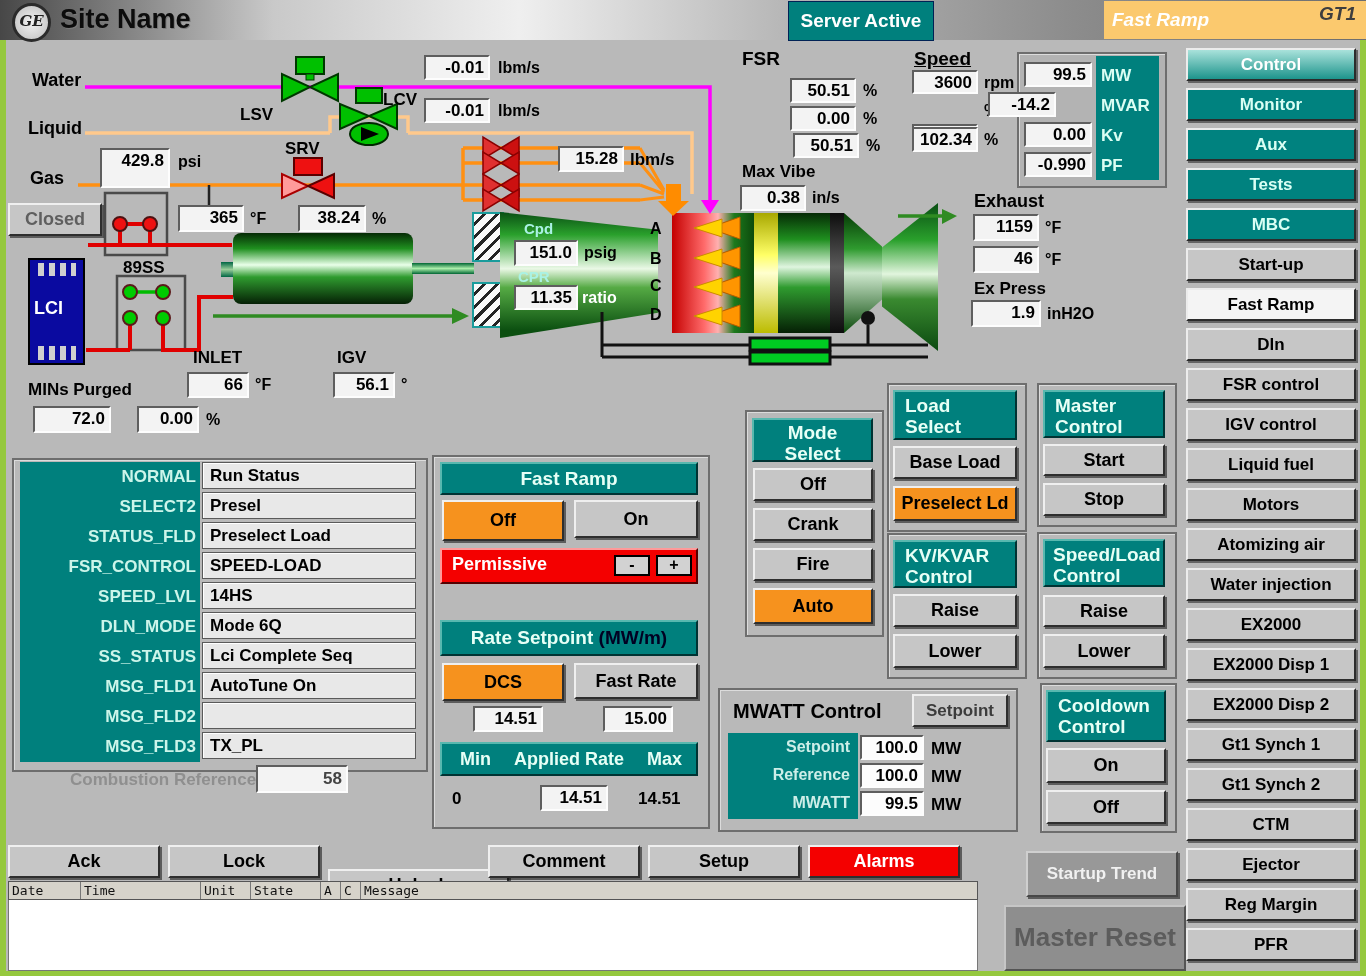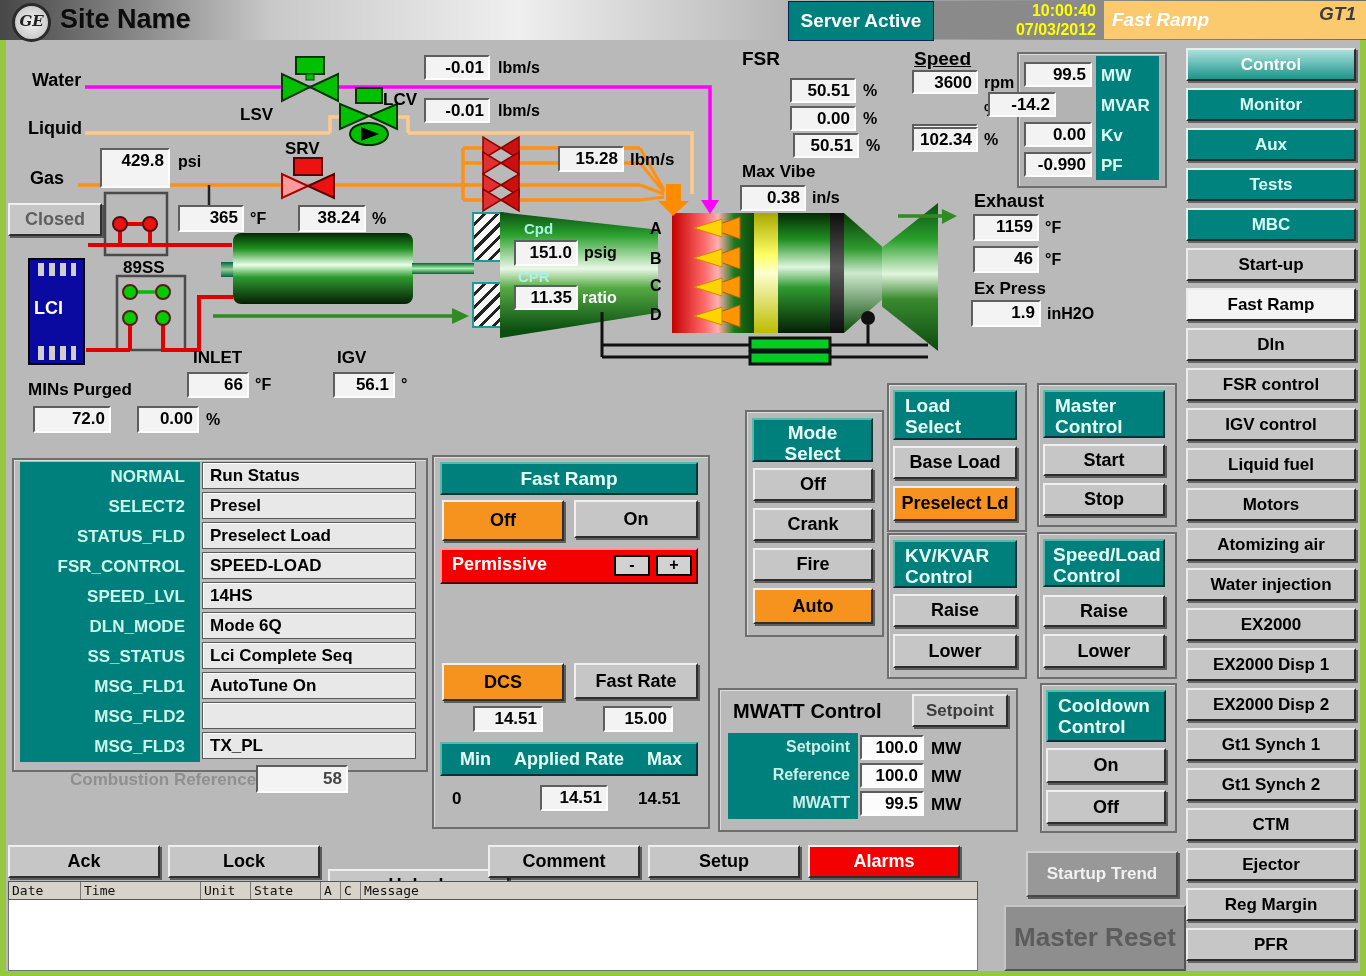--- a/index.html
+++ b/index.html
@@ -39,41 +39,37 @@
        box-sizing:border-box;cursor:default;}
   .btn.orange{background:#f6921e;}
   .btn.red{background:#f40000;color:#fff;}
   .panel{position:absolute;border:2px solid #6e6e6e;box-shadow:inset 1px 1px 0 #dcdcdc;}
   .panel-hdr{position:absolute;background:#00807d;color:#e7fff6;font-weight:bold;font-size:19px;text-align:center;
        border:2px solid;border-color:#57b8af #033 #033 #57b8af;box-sizing:border-box;white-space:pre-line;line-height:21px;}
   .teal-bar{position:absolute;background:#00807d;color:#e7fff6;font-weight:bold;font-size:18px;
        border:2px solid;border-color:#57b8af #033 #033 #57b8af;box-sizing:border-box;}
   
   .st-label{position:absolute;left:20px;width:180px;background:#00807d;color:#ccf5ea;font-weight:bold;font-size:17px;
-       text-align:right;padding-right:15px;box-sizing:border-box;line-height:30px;height:30px;}
+       text-align:right;padding-right:4px;box-sizing:border-box;line-height:30px;height:30px;}
   .st-value{position:absolute;left:202px;width:214px;height:27px;background:#e8e8e8;border:1px solid #5a5a5a;
        box-shadow:inset 1px 1px 0 #fff;font-weight:bold;font-size:17px;color:#000;padding-left:7px;line-height:25px;box-sizing:border-box;}
   
   .alarm-hdr{position:absolute;left:8px;top:881px;width:970px;height:19px;background:#d6d3ca;border:1px solid #555;
        box-sizing:border-box;display:flex;font-family:"DejaVu Sans Mono",monospace;font-size:13px;color:#111;}
   .alarm-hdr span{border-right:1px solid #777;padding:1px 3px 0 3px;box-sizing:border-box;display:block;overflow:hidden;}
   .mwatt-lbl{position:absolute;color:#cdeee8;font-weight:bold;font-size:16px;text-align:right;width:120px;}
 </style>
 </head>
 <body>
 <div id="screen">
 
 <div class="hdr">
   <div class="ge-logo">GE</div>
   <div class="site-name">Site Name</div>
   <div class="server-box">Server Active</div>
-  <div class="time-box">
-    <div>10:00:40</div>
-    <div>07/03/2012</div>
-  </div>
   <div class="orange-box">
     <span class="screen-name">Fast Ramp</span>
     <span class="unit-name">GT1</span>
   </div>
 </div>
 
 <div class="abs" style="left:233px;top:233px;width:180px;height:71px;border-radius:8px;background:linear-gradient(180deg,#052b05,#1f8f1f 22%,#e9ffe9 45%,#2f9b2f 62%,#052005);"></div>
 <div class="abs" style="left:221px;top:262px;width:12px;height:15px;background:linear-gradient(180deg,#064,#9c9,#064);"></div>
 <div class="abs" style="left:412px;top:263px;width:62px;height:11px;background:linear-gradient(180deg,#063,#aea,#063);"></div>
 <div class="abs" style="left:472px;top:212px;width:28px;height:46px;border:2px solid #1a9c9c;background:repeating-linear-gradient(135deg,#f8f8f8 0 6px,#222 6px 9px);"></div>
@@ -276,20 +272,24 @@
 
 <div class="panel" style="left:432px;top:455px;width:274px;height:370px;"></div>
 <div class="teal-bar" style="left:440px;top:462px;width:258px;height:33px;text-align:center;font-size:19px;line-height:29px;">Fast Ramp</div>
 <div class="btn orange" style="left:442px;top:500px;width:122px;height:41px;line-height:37px;">Off</div>
 <div class="btn" style="left:574px;top:500px;width:124px;height:38px;line-height:34px;">On</div>
 <div class="abs" style="left:440px;top:548px;width:258px;height:36px;background:#f40000;border:2px solid;border-color:#ff9a9a #500 #500 #ff9a9a;box-sizing:border-box;">
   <span style="position:absolute;left:10px;top:4px;color:#fff;font-weight:bold;font-size:18px;">Permissive</span>
   <div style="position:absolute;left:172px;top:5px;width:36px;height:21px;background:#d2d2d2;border:2px solid #000;box-sizing:border-box;text-align:center;font-weight:bold;font-size:16px;line-height:16px;color:#000;">-</div>
   <div style="position:absolute;left:214px;top:5px;width:36px;height:21px;background:#d2d2d2;border:2px solid #000;box-sizing:border-box;text-align:center;font-weight:bold;font-size:16px;line-height:16px;color:#000;">+</div>
 </div>
+<div class="teal-bar" style="left:440px;top:620px;width:258px;height:36px;text-align:center;font-size:19px;line-height:31px;">
+  <span>Rate Setpoint</span>
+  <span style="color:#052;color:#002;">(MW/m)</span>
+</div>
 <div class="btn orange" style="left:442px;top:663px;width:122px;height:38px;line-height:34px;">DCS</div>
 <div class="btn" style="left:574px;top:663px;width:124px;height:36px;line-height:32px;">Fast Rate</div>
 <div class="vbox" style="left:473px;top:706px;width:70px;height:26px;">14.51</div>
 <div class="vbox" style="left:603px;top:706px;width:70px;height:26px;">15.00</div>
 <div class="teal-bar" style="left:440px;top:742px;width:258px;height:34px;font-size:18px;line-height:30px;">
   <span style="position:absolute;left:18px;">Min</span>
   <span style="position:absolute;left:72px;">Applied Rate</span>
   <span style="position:absolute;right:14px;">Max</span>
 </div>
 <div class="dlabel" style="left:452px;top:789px;">0</div>

